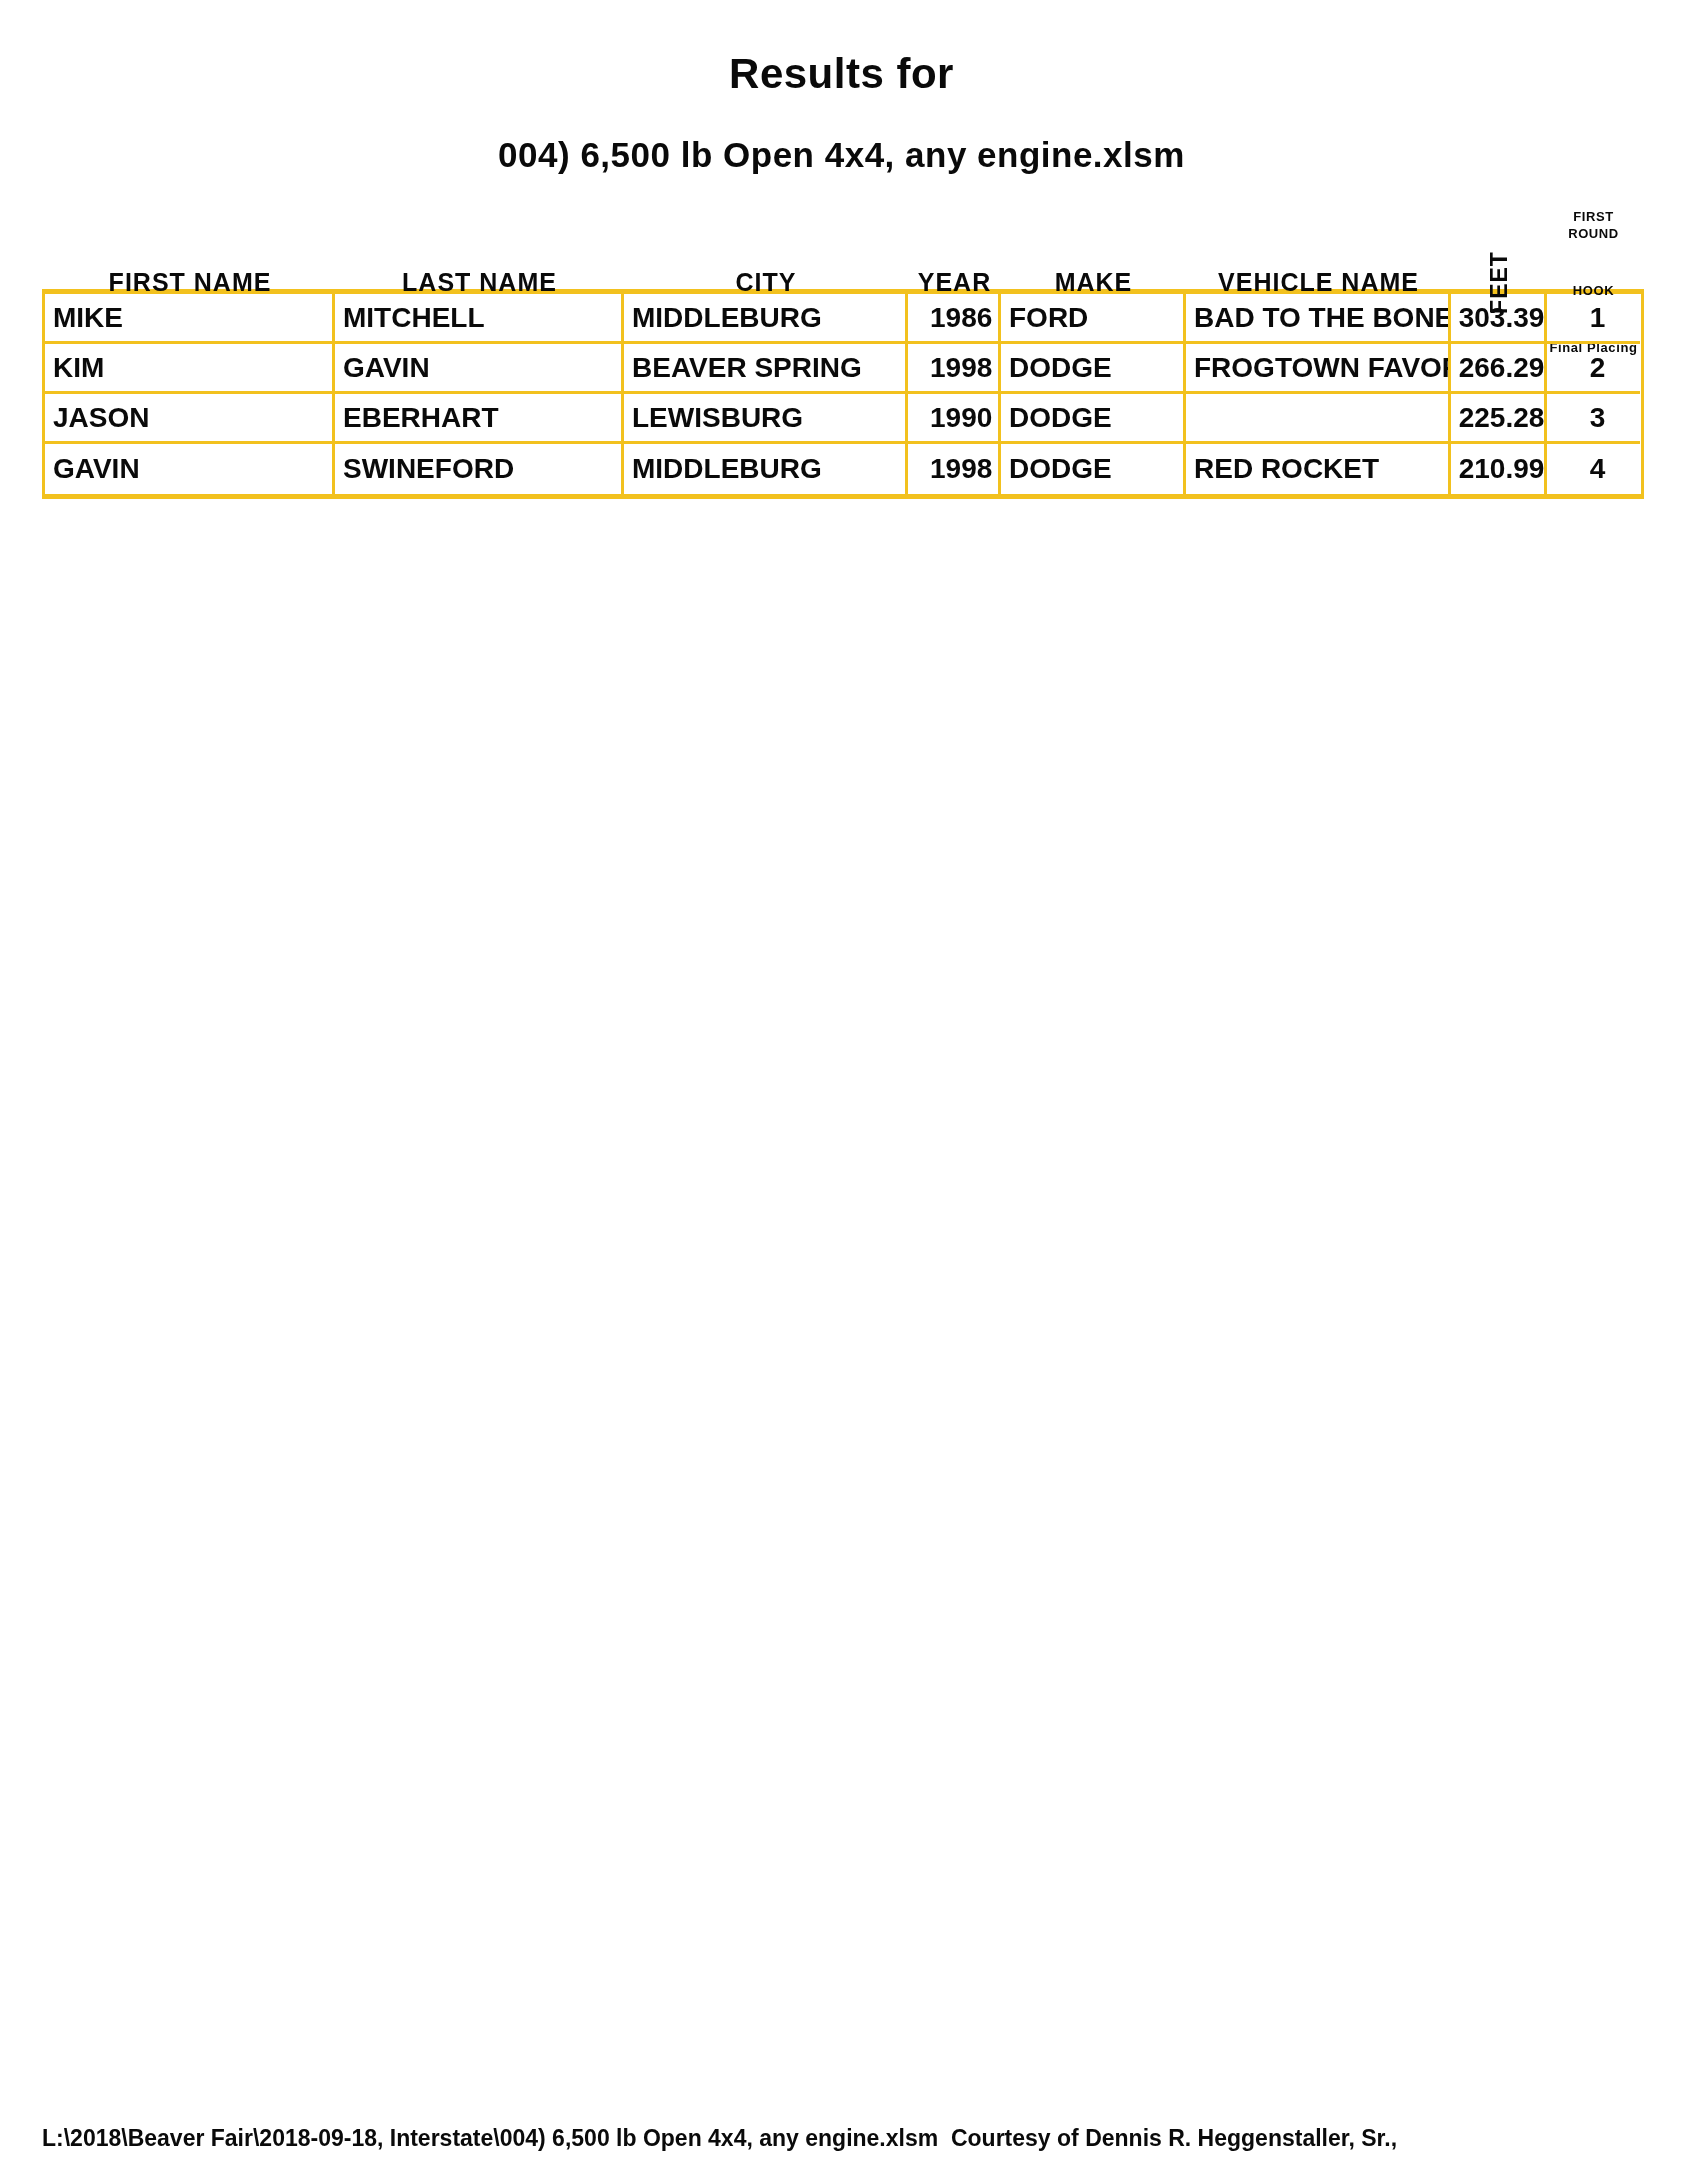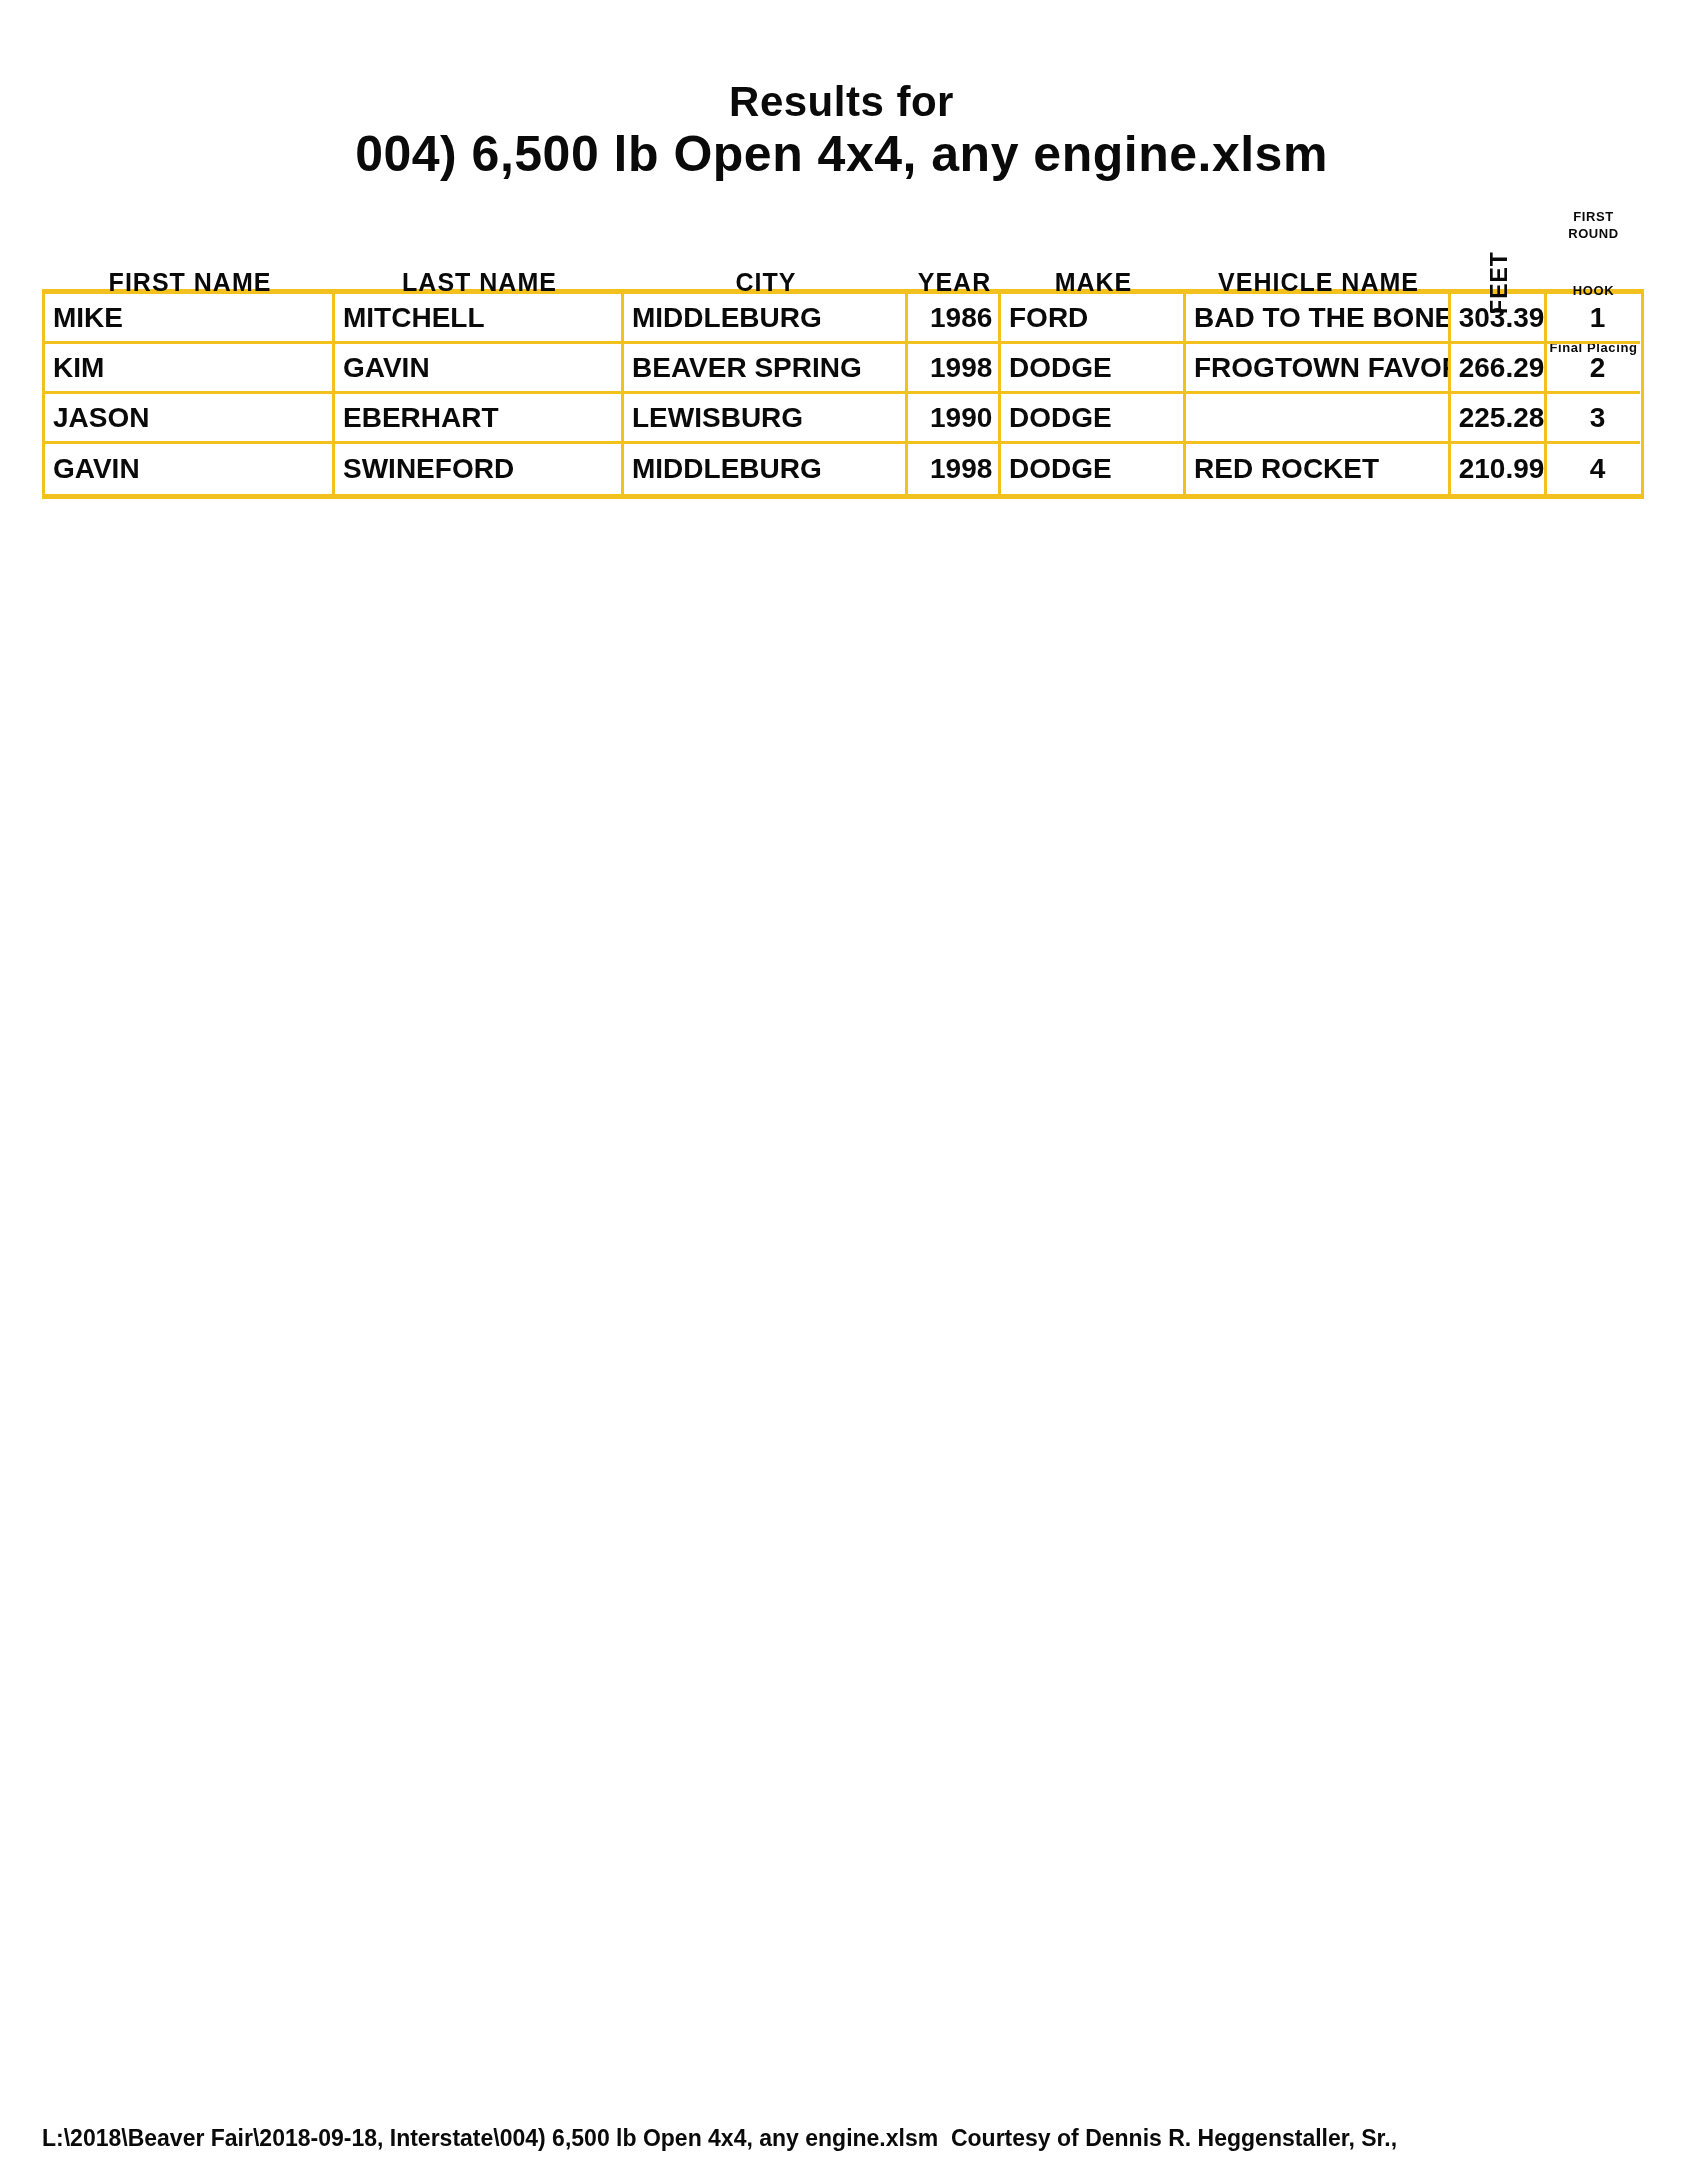--- a/index.html
+++ b/index.html
@@ -13,34 +13,34 @@
     position: relative;
     width: 1683px;
     height: 2178px;
     background: #ffffff;
     overflow: hidden;
   }
 
   
   .title1 {
     position: absolute;
-    top: 77px; left: 0;
+    top: 49px; left: 0;
     width: 100%;
     text-align: center;
     font-size: 42px;
     line-height: 50px;
     font-weight: 700;
     letter-spacing: 0.5px;
   }
   .title2 {
     position: absolute;
     top: 127px; left: 0;
     width: 100%;
     text-align: center;
-    font-size: 50px;
+    font-size: 35px;
     line-height: 55px;
     font-weight: 700;
     letter-spacing: 0.5px;
   }
 
   
   .table-area {
     position: absolute;
     left: 42px;
     top: 208px;

